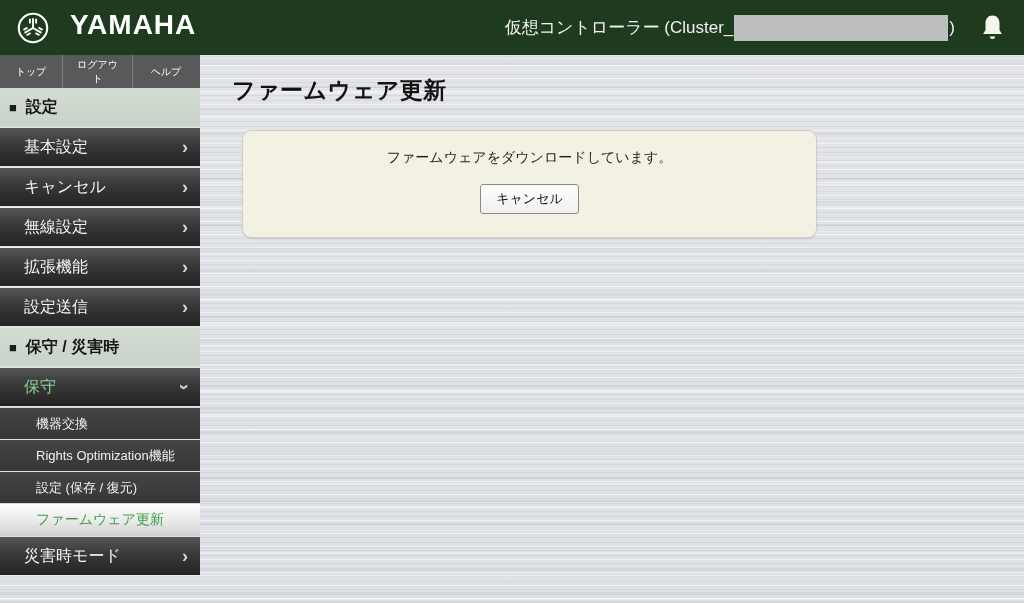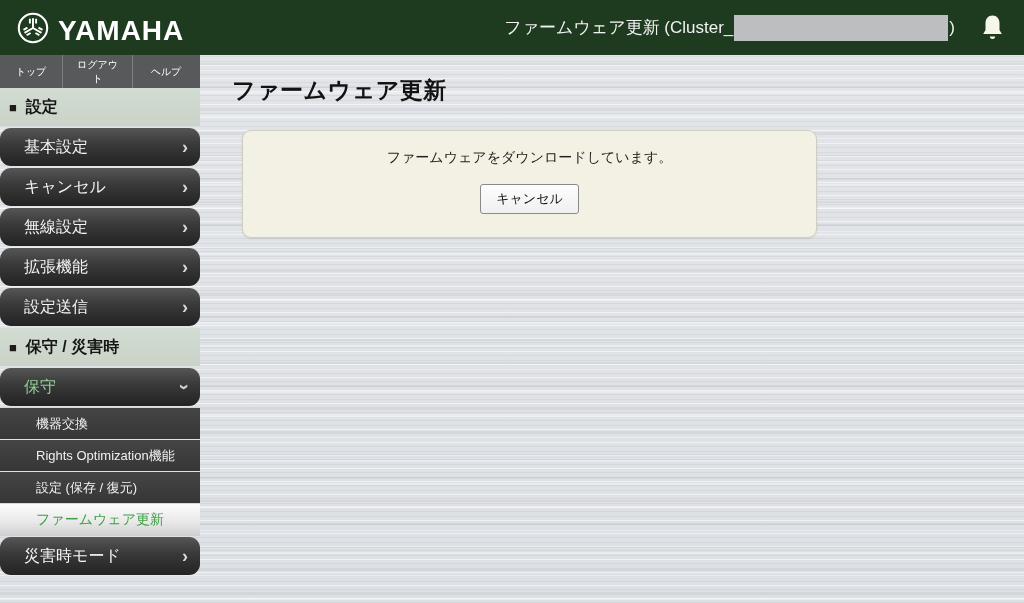--- a/index.html
+++ b/index.html
@@ -29,21 +29,21 @@
       linear-gradient(180deg, #e3e5e9 0%, #dde0e4 100%);
   }
 
   
   .app-header {
     height: 55px; flex: 0 0 55px;
     background: #1e3a1f;
     display: flex; align-items: center; justify-content: space-between;
     padding: 0 18px 0 16px;
   }
-  .brand { display: flex; align-items: flex-end; gap: 8px; }
+  .brand { display: flex; align-items: flex-start; gap: 20px; }
   .brand-mark { display: block; }
   .brand-text {
     color: #ffffff; font-weight: bold; font-size: 28px;
     letter-spacing: 1px; line-height: 1;
     transform: scaleY(1.02); font-stretch: condensed;
   }
   .header-right { display: flex; align-items: center; gap: 24px; }
   .header-title {
     color: #f2f2f2; font-size: 17px;
     display: flex; align-items: center; white-space: nowrap;
@@ -85,21 +85,21 @@
     color: #161616; font-size: 16px; font-weight: bold;
     display: flex; align-items: center; padding-left: 9px; gap: 9px;
   }
   .menu-section .bullet { font-size: 13px; color: #1c1c1c; line-height: 1; }
   .menu-item {
     height: 38px; margin-bottom: 2px;
     background: linear-gradient(180deg, #565656 0%, #3a3a3a 42%, #232323 100%);
     color: #f5f5f5; font-size: 16px;
     display: flex; align-items: center; justify-content: space-between;
     padding: 0 12px 0 24px;
-    border-radius: 11px; cursor: pointer;
+    border-radius: 0; cursor: pointer;
   }
   .menu-item .chev {
     color: #d9d9d9; font-size: 18px; font-weight: bold; line-height: 1;
   }
   .menu-item.expanded { color: #8fd096; }
   .menu-item.expanded .chev { transform: rotate(90deg); color: #cfd4cf; }
   .menu-subitem {
     height: 31px; margin-bottom: 1px;
     background: linear-gradient(180deg, #454545 0%, #363636 100%);
     color: #f0f0f0; font-size: 13px;
@@ -162,21 +162,21 @@
             </g>
           <g transform="rotate(240 17 17)">
               <path d="M17 17 L17 7.2 M13.9 7.8 L13.9 12.4 M20.1 7.8 L20.1 12.4"></path>
             </g>
         </g>
       </svg>
       <span class="brand-text">YAMAHA</span>
     </div>
     <div class="header-right">
       <div class="header-title">
-        <span>ファームウェア更新 (Cluster_</span>
+        <span>仮想コントローラー (Cluster_</span>
         <span class="redacted"></span>
         <span>)</span>
       </div>
       <button class="bell-btn">
         <svg width="27" height="30" viewBox="0 0 24 27">
           <path d="M12 2.2 C8.1 2.2 5.7 5.2 5.7 9.1 L5.7 15.2 L3.6 18.8 L20.4 18.8 L18.3 15.2 L18.3 9.1 C18.3 5.2 15.9 2.2 12 2.2 Z" fill="#f6f6ea"></path>
           <path d="M9.6 21.2 L14.4 21.2 A2.4 2.2 0 0 1 9.6 21.2 Z" fill="#f6f6ea"></path>
         </svg>
       </button>
     </div>

